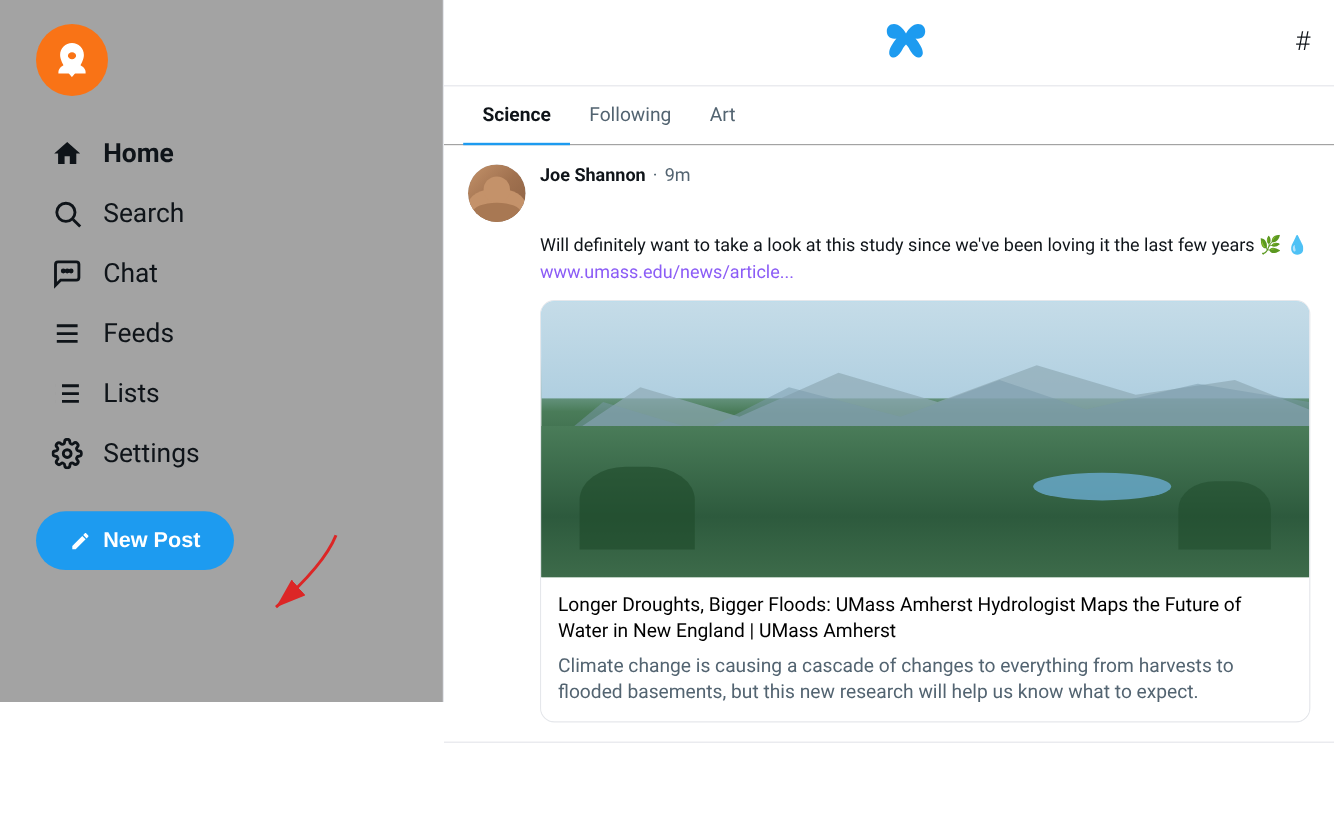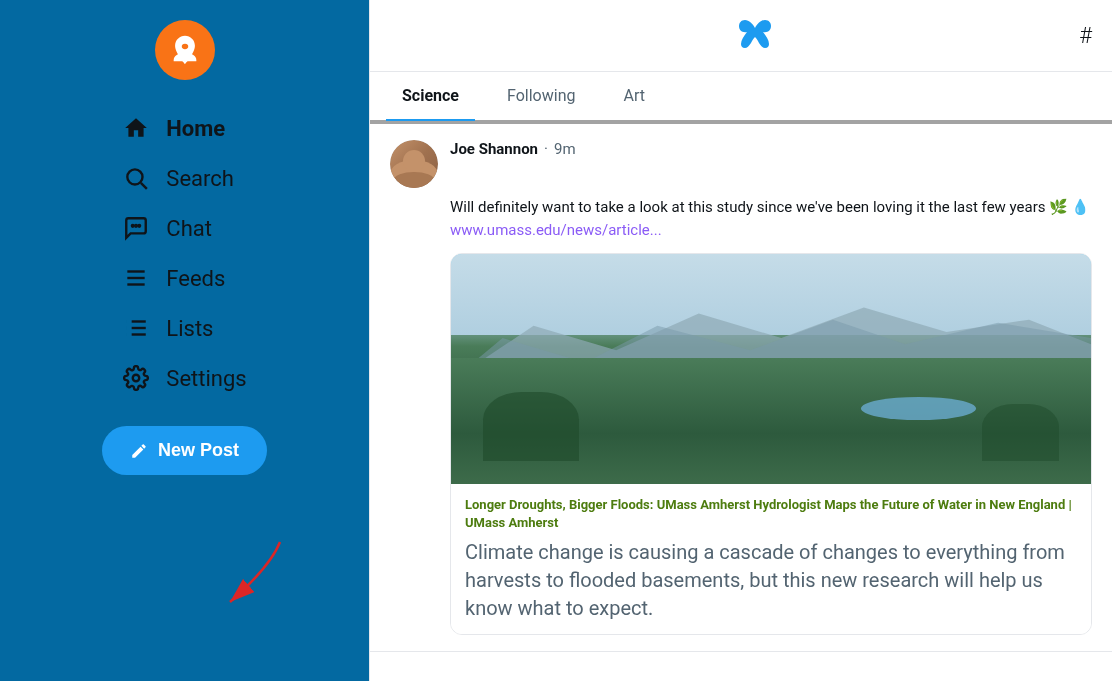--- a/index.html
+++ b/index.html
@@ -9,28 +9,27 @@
       width: 1112px;
       height: 681px;
       display: flex;
       overflow: hidden;
     }
 
     
     .sidebar {
       width: 370px;
       min-width: 370px;
-      height: 681px;
+      height: 585px;
       border-right: 1px solid #e5e7eb;
       display: flex;
       flex-direction: column;
       padding: 20px 30px;
-      background: #0369a1;
+      background: #a3a3a3;
       position: relative;
-      align-items: center;
     }
 
     .logo-container {
       margin-bottom: 24px;
     }
 
     .logo-circle {
       width: 60px;
       height: 60px;
       border-radius: 50%;
@@ -121,22 +120,22 @@
     .hash-icon {
       font-size: 22px;
       color: #0f1419;
       font-weight: 300;
       cursor: pointer;
     }
 
     
     .tabs {
       display: flex;
-      gap: 16px;
-      border-bottom: 4px solid #a3a3a3;
+      gap: 0;
+      border-bottom: 1px solid #a3a3a3;
       padding: 0 16px;
       text-align: center;
     }
 
     .tab {
       padding: 14px 16px;
       font-size: 16px;
       font-weight: 400;
       color: #536471;
       cursor: pointer;
@@ -233,29 +232,29 @@
       background: linear-gradient(180deg, #87CEEB 0%, #B0D4E8 20%, #4a7c59 40%, #2d5a3d 65%, #3d6b4a 80%, #5a8a65 100%);
       position: relative;
     }
 
     .post-image-caption {
       padding: 12px 14px;
       background: #fff;
     }
 
     .post-image-title {
-      font-weight: 700;
-      font-size: 13px;
-      color: #4d7c0f;
+      font-weight: 400;
+      font-size: 16px;
+      color: #000000;
       line-height: 1.4;
       margin-bottom: 6px;
     }
 
     .post-image-desc {
-      font-size: 20px;
+      font-size: 16px;
       color: #536471;
       line-height: 1.4;
     }
 
     
     .red-arrow {
       position: absolute;
       bottom: 60px;
       left: 190px;
     }

